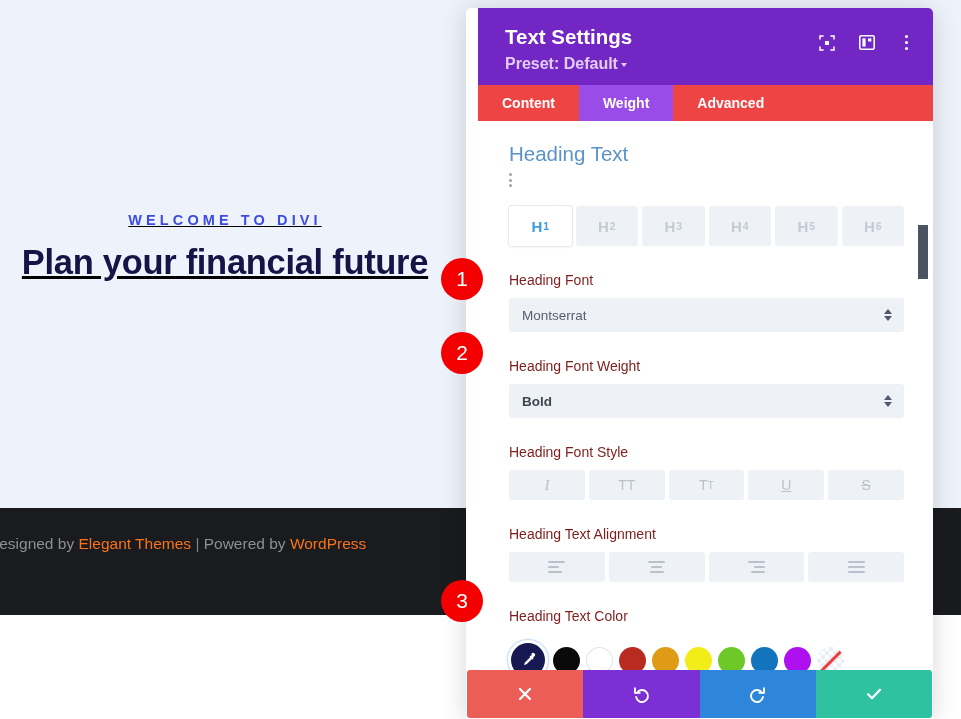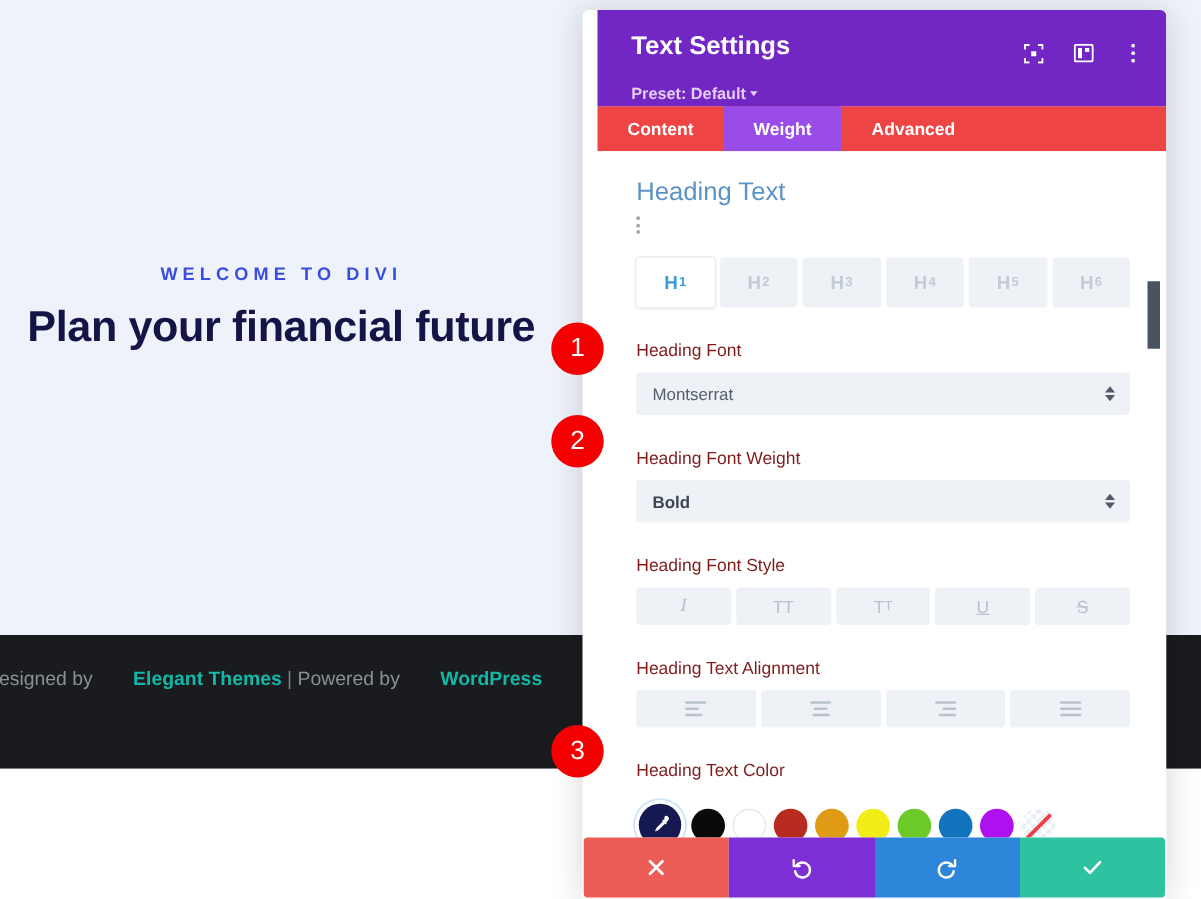--- a/index.html
+++ b/index.html
@@ -13,40 +13,40 @@
   
   .canvas {
     position: absolute; left: 0; top: 0; width: 961px; height: 719px;
     background: #eef2fb;
   }
   .hero {
     position: absolute; left: 0; top: 0; width: 961px; height: 508px;
     background: #eef2fb;
   }
   .hero-inner {
-    position: absolute; left: 0; top: 210px; width: 450px; text-align: center;
+    position: absolute; left: 0; top: 210px; width: 450px; text-align: center; text-decoration: underline;
   }
   .eyebrow {
     color: #3b4ce0; font-size: 14.5px; font-weight: bold;
     letter-spacing: 4.1px; line-height: 20px;
   }
   .hero-title {
     color: #151446; font-size: 34.5px; font-weight: bold;
     line-height: 47px; letter-spacing: -0.3px; margin-top: 9px;
     white-space: nowrap;
   }
   .footer-bar {
     position: absolute; left: 0; top: 508px; width: 961px; height: 107px;
     background: #191b1f;
   }
   .footer-text {
     position: absolute; left: -12px; top: 25px; width: 470px;
     color: #8c8f93; font-size: 15.5px; line-height: 22px; white-space: nowrap;
   }
-  .footer-text b { color: #14b8a6; font-weight: bold; margin-left: 28px; }
+  .footer-text b { color: #f97316; font-weight: normal; }
   .footer-sep { color: #7e8186; }
   .below-footer {
     position: absolute; left: 0; top: 615px; width: 961px; height: 104px;
     background: #ffffff;
   }
 
   
   .modal {
     position: absolute; left: 466px; top: 8px; width: 467px; height: 711px;
     background: #ffffff;
@@ -56,22 +56,22 @@
     padding-left: 12px;
   }
   .modal-head {
     position: relative; height: 77px; background: #7227c4;
     padding: 16px 20px 0 27px;
   }
   .modal-title {
     color: #ffffff; font-size: 20.5px; font-weight: bold; line-height: 26px;
   }
   .modal-preset {
-    color: #e3cdf6; font-size: 13px; font-weight: bold; line-height: 18px;
-    margin-top: 16px; cursor: pointer; display: inline-block;
+    color: #e3cdf6; font-size: 16px; font-weight: bold; line-height: 18px;
+    margin-top: 5px; cursor: pointer; display: inline-block;
   }
   .caret-dn {
     display: inline-block; width: 0; height: 0; margin-left: 3px;
     border-left: 3.5px solid transparent; border-right: 3.5px solid transparent;
     border-top: 4px solid #e3cdf6; vertical-align: 2px;
   }
   .head-icons {
     position: absolute; right: 16px; top: 24px;
     display: flex; align-items: center; gap: 19px;
   }

